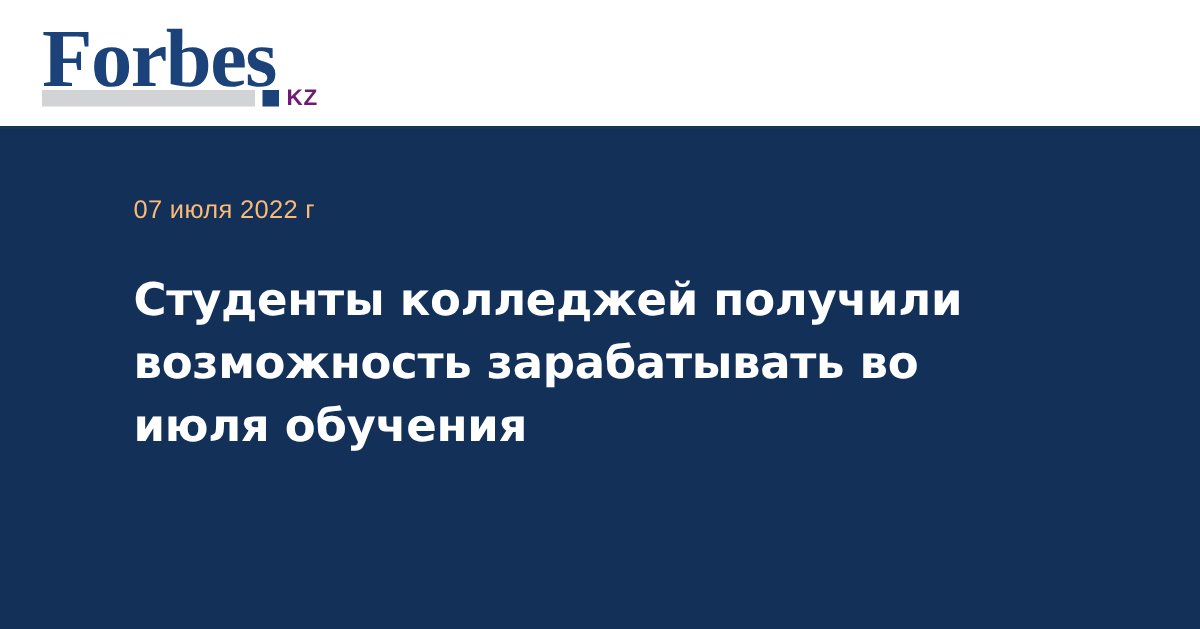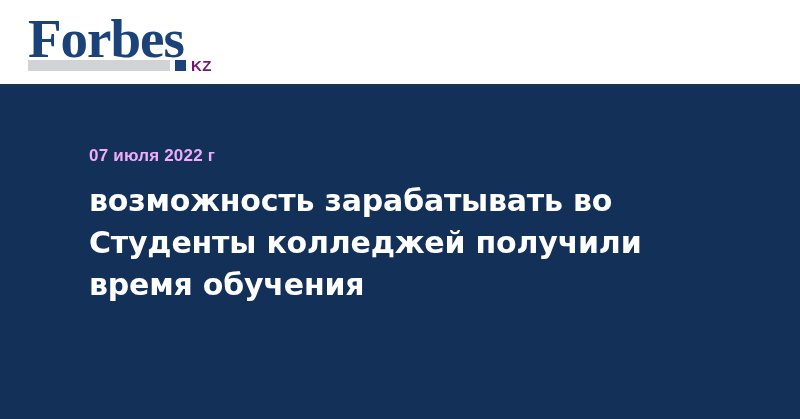--- a/index.html
+++ b/index.html
@@ -100,27 +100,27 @@
     left: 0;
     top: 86px;
     width: 800px;
     height: 333px;
     background: #133059;
   }
 
   .date {
     position: absolute;
     left: 89px;
-    top: 60px;
+    top: 44px;
     font-family: "Liberation Sans", sans-serif;
-    font-weight: bold;
+    font-weight: normal;
     font-size: 17px;
     line-height: 20px;
     letter-spacing: 0.2px;
-    color: #f0abfc;
+    color: #fdba74;
     white-space: nowrap;
   }
 
   .headline {
     position: absolute;
     left: 89px;
     top: 94px;
     width: 610px;
     font-family: "DejaVu Sans", sans-serif;
     font-weight: bold;
@@ -146,19 +146,19 @@
       <div class="logo-underbar"></div>
       <div class="logo-square"></div>
       <div class="logo-kz">KZ</div>
     </div>
     <div class="header-rule"></div>
   </div>
 
   <div class="body">
     <div class="date">07 июля 2022 г</div>
     <div class="headline">
+      <span class="headline-line">Студенты колледжей получили</span>
       <span class="headline-line">возможность зарабатывать во</span>
-      <span class="headline-line">Студенты колледжей получили</span>
-      <span class="headline-line">время обучения</span>
+      <span class="headline-line">июля обучения</span>
     </div>
   </div>
 
 </div>
 
 </body></html>

